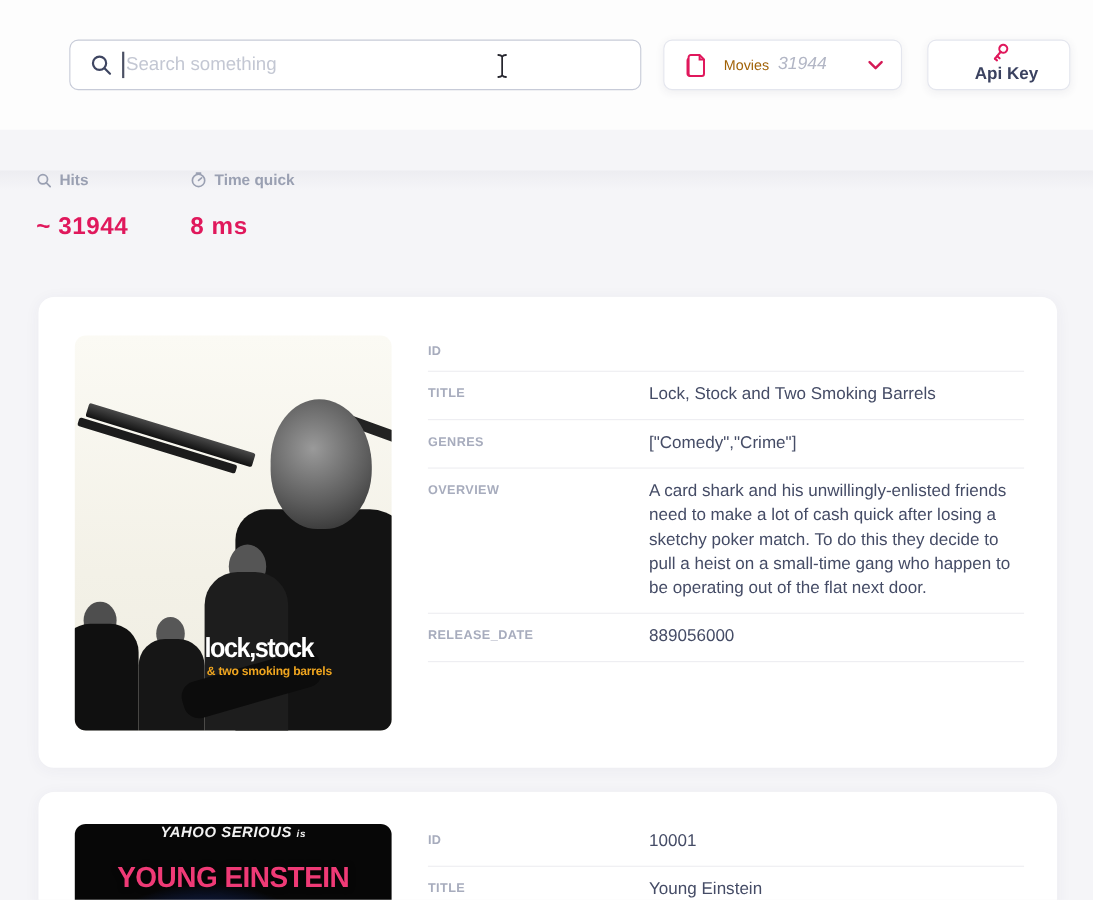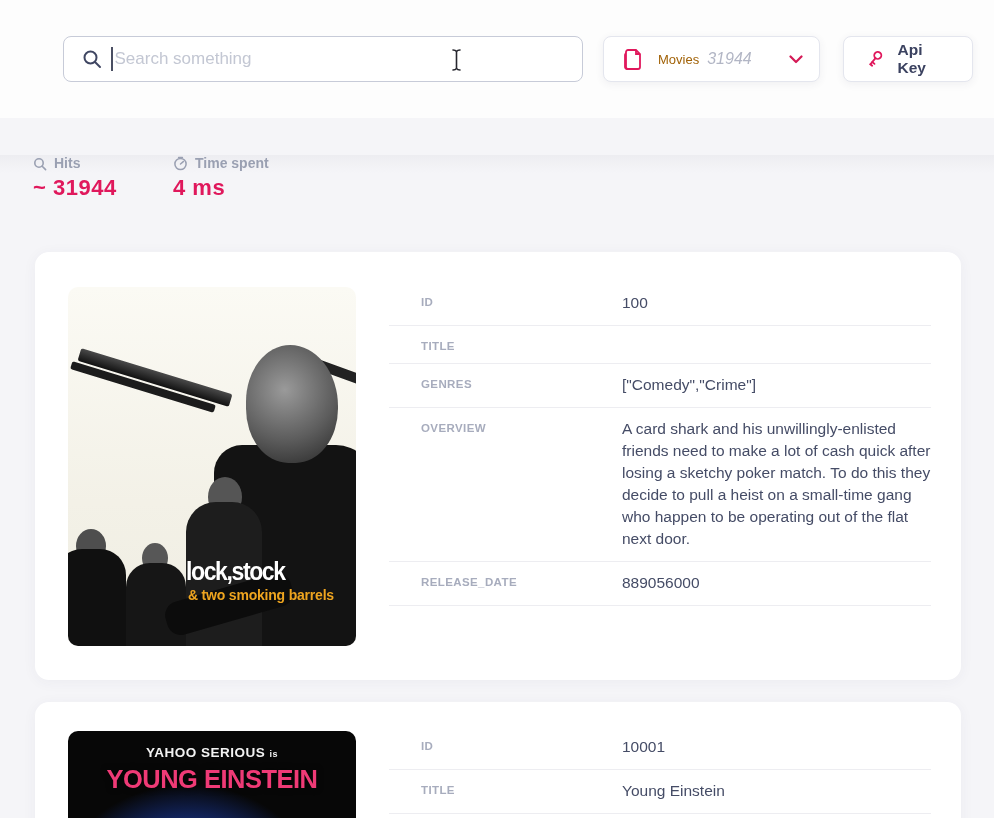--- a/index.html
+++ b/index.html
@@ -19,43 +19,43 @@
   .search-input { border:none; outline:none; flex:1; font-size:17px; color:#454c66;
     background:transparent; font-family:"Liberation Sans", sans-serif; }
   .search-input::placeholder { color:#c3c7d3; }
 
   .hbtn { position:absolute; top:36px; height:46px; background:#fff;
     border:1px solid #e4e6ee; border-radius:8px; display:flex; align-items:center;
     box-shadow:0 2px 8px rgba(50,55,90,.07); cursor:pointer; }
   .index-btn { left:603px; width:217px; padding:0 16px 0 19px; }
   .index-btn .lbl { font-size:13px; font-weight:normal; color:#a16207; margin-left:14px; }
   .index-btn .cnt { font-size:16px; color:#b2b6c5; margin-left:8px; flex:1;font-style:italic; }
-  .apikey-btn { left:843px; width:130px; padding:0 18px 0 20px; }
+  .apikey-btn { left:843px; width:130px; padding:0 18px 0 20px;flex-direction:column; }
   .apikey-btn .lbl { font-size:15.5px; font-weight:bold; color:#3b4260; margin-left:12px; }
 
   
   .stats { display:flex; margin:37px 0 0 33px; }
   .stat { min-width:140px; }
   .stat .top { display:flex; align-items:flex-end; color:#9aa0b2; font-size:14px; font-weight:bold; }
   .stat .top svg { margin-right:7px; }
-  .stat .val { margin-top:4px; font-size:22px; font-weight:bold; color:#e0185c; letter-spacing:.5px; }
+  .stat .val { margin-top:22px; font-size:22px; font-weight:bold; color:#e0185c; letter-spacing:.5px; }
 
   
   .card { margin:0 33px 0 35px; background:#fff; border-radius:14px;
     box-shadow:0 2px 14px rgba(50,55,90,.05); display:flex; padding:35px 30px 34px 33px; }
   .card1 { margin-top:51px; }
   .card2 { margin-top:22px; padding-top:29px; }
 
   .poster { width:288px; height:359px; flex:0 0 auto; border-radius:10px;
     position:relative; overflow:hidden; }
 
   .fields { flex:1; margin-left:33px; margin-top:-5px; }
   .frow { display:flex; border-bottom:1px solid #ededf1; padding:10px 0 11px; }
   .flabel { width:201px; flex:0 0 auto; font-size:11.5px; letter-spacing:.4px;
-    color:#a7acbd; font-weight:bold; padding-top:4px;margin-left:32px; }
+    color:#a7acbd; font-weight:bold; padding-top:4px; }
   .fvalue { flex:1; font-size:15.5px; color:#454c66; line-height:22px; }
   .fvalue.link { text-decoration:underline; word-break:break-all; cursor:pointer; }
 
   
   .ls { background:linear-gradient(180deg,#fbfaf4 0,#f3f1e7 60%,#efede2 100%); }
   .ls .barrel { position:absolute; left:8px; top:84px; width:158px; height:13px;
     background:linear-gradient(180deg,#4a4a4a,#111); transform:rotate(17deg); border-radius:2px; }
   .ls .barrel2 { position:absolute; left:0px; top:96px; width:150px; height:8px;
     background:#1c1c1c; transform:rotate(17deg); border-radius:2px; }
   .ls .barrel3 { position:absolute; right:-12px; top:76px; width:80px; height:10px;
@@ -74,28 +74,28 @@
     border-radius:50%; background:#4e4e4e; }
   .ls .fig3 { position:absolute; left:58px; top:276px; width:60px; height:86px;
     border-radius:24px 24px 0 0; background:#161616; }
   .ls .fig3h { position:absolute; left:74px; top:256px; width:26px; height:30px;
     border-radius:50%; background:#575757; }
   .ls .arm { position:absolute; left:96px; top:300px; width:130px; height:34px;
     background:#0c0c0c; transform:rotate(-16deg); border-radius:14px; }
   .ls .title { position:absolute; left:118px; top:270px; color:#fff; font-weight:bold;
     font-size:25px; letter-spacing:-1.5px; transform:scaleX(.92); transform-origin:left; }
   .ls .sub { position:absolute; left:120px; top:300px; color:#efa51f; font-weight:bold;
-    font-size:14px; letter-spacing:-.2px; }
+    font-size:11px; letter-spacing:-.2px; }
 
   
   .ye { background:#070707; }
   .ye .glow { position:absolute; left:-30px; top:38px; width:300px; height:230px;
     background:radial-gradient(ellipse at 50% 55%,#fff7cf 0 6%,#f6c33c 9%,#e8721c 14%,rgba(70,120,220,.95) 26%,rgba(25,55,150,.65) 42%,rgba(0,0,0,0) 62%); }
-  .ye .top-line { position:absolute; top:14px; width:100%; text-align:center;
-    color:#f2f2f2; font-size:13.5px; font-weight:bold; letter-spacing:.5px; }
+  .ye .top-line { position:absolute; top:0; width:100%; text-align:center;
+    color:#f2f2f2; font-size:13.5px; font-weight:bold; letter-spacing:.5px;font-style:italic; }
   .ye .top-line .is { font-size:9px; }
   .ye .title { position:absolute; top:33px; width:100%; text-align:center;
     color:#ef3a76; font-size:26.5px; font-weight:bold; letter-spacing:-.5px;
     transform:scaleX(.96); text-shadow:0 0 6px rgba(0,0,0,.6); }
 
   
   .mouse { position:absolute; left:450px; top:48px; pointer-events:none; }
 </style>
 </head>
 <body>
@@ -153,23 +153,23 @@
       </div>
       <div class="val">~ 31944</div>
     </div>
     <div class="stat">
       <div class="top">
         <svg width="15" height="15" viewBox="0 0 15 15">
           <circle cx="7.5" cy="8" r="5.6" fill="none" stroke="#9aa0b2" stroke-width="1.5"></circle>
           <line x1="7.5" y1="8" x2="10.3" y2="5.6" stroke="#9aa0b2" stroke-width="1.5" stroke-linecap="round"></line>
           <line x1="5.6" y1="1.4" x2="9.4" y2="1.4" stroke="#9aa0b2" stroke-width="1.5" stroke-linecap="round"></line>
         </svg>
-        <span>Time spent</span>
-      </div>
-      <div class="val">4 ms</div>
+        <span>Time quick</span>
+      </div>
+      <div class="val">8 ms</div>
     </div>
   </div>
 
   <div class="card card1">
     <div class="poster ls">
       <div class="barrel2"></div>
         <div class="barrel"></div>
         <div class="barrel3"></div>
       <div class="body"></div>
         <div class="head"></div>
@@ -179,24 +179,24 @@
         <div class="fig2"></div>
       <div class="fig3h"></div>
         <div class="fig3"></div>
       <div class="arm"></div>
       <div class="title">lock,stock</div>
       <div class="sub">&amp; two smoking barrels</div>
     </div>
     <div class="fields">
       <div class="frow">
         <div class="flabel">ID</div>
-        <div class="fvalue">100</div>
       </div>
       <div class="frow">
         <div class="flabel">TITLE</div>
+        <div class="fvalue">Lock, Stock and Two Smoking Barrels</div>
       </div>
       <div class="frow">
         <div class="flabel">GENRES</div>
         <div class="fvalue">["Comedy","Crime"]</div>
       </div>
       <div class="frow">
         <div class="flabel">OVERVIEW</div>
         <div class="fvalue">A card shark and his unwillingly-enlisted friends need to make a lot of cash quick after losing a sketchy poker match. To do this they decide to pull a heist on a small-time gang who happen to be operating out of the flat next door.</div>
       </div>
       <div class="frow">

